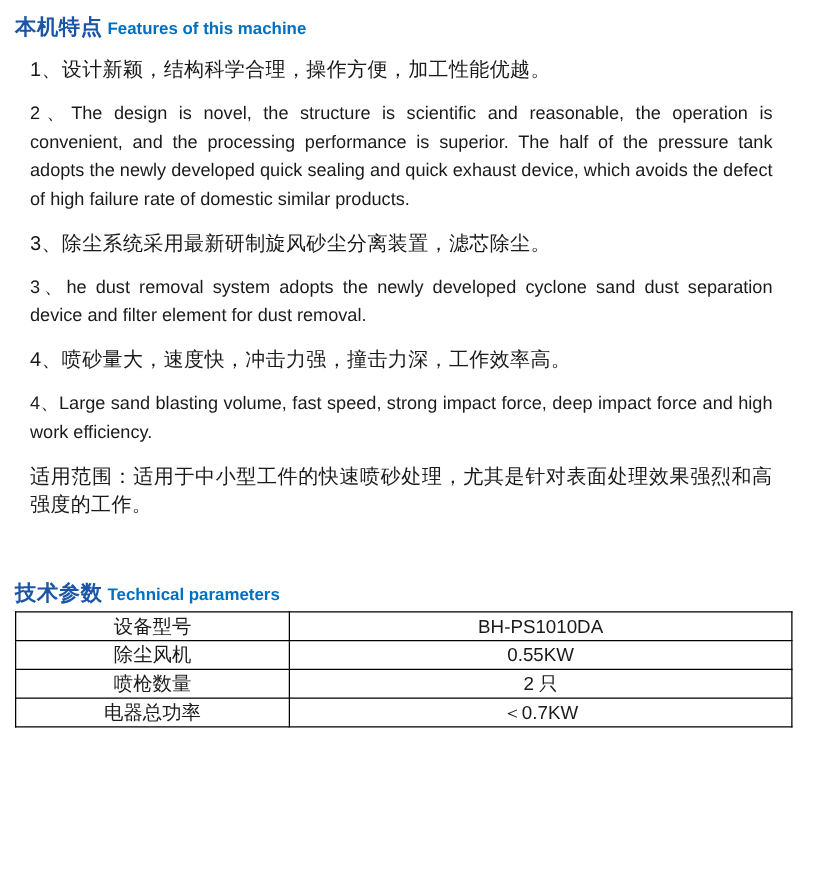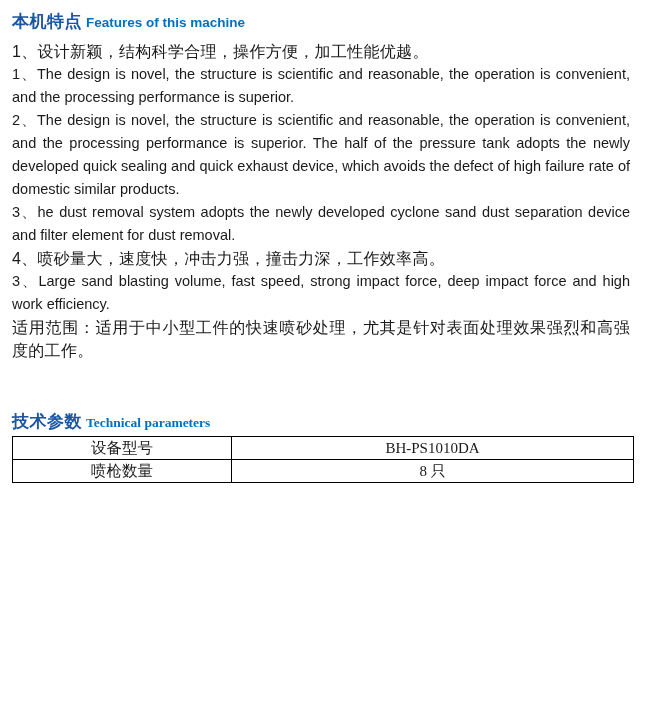--- a/index.html
+++ b/index.html
@@ -30,34 +30,33 @@
     font-weight: bold;
     letter-spacing: 0.5px;
   }
   .section-heading .h-en {
     color: var(--heading-en, #0070c0);
     font-size: 13.5px;
     font-weight: bold;
     margin-left: 4px;
   }
   p.body-line {
-    margin: 0;
+    margin: 12px;
     text-align: justify;
     line-height: 23px;
   }
   p.cn {
     font-size: 16px;
     letter-spacing: 0.3px;
   }
   p.en {
     font-size: 14.5px;
   }
   .params-section {
     margin-top: 47px;
-    font-family: Liberation Serif, serif;
   }
   .params-section .section-heading {
     margin-bottom: 3px;
   }
   table.params-table {
     border-collapse: collapse;
     width: 622px;
     table-layout: fixed;
   }
   table.params-table td {
@@ -79,38 +78,46 @@
 </style>
 </head>
 <body>
 
 <div class="page">
 
   <div class="features-section">
     <h1 class="section-heading"><span class="h-cn">本机特点</span><span class="h-en">Features of this machine</span></h1>
 
     <p class="body-line cn">1、设计新颖，结构科学合理，操作方便，加工性能优越。</p>
-    <p class="body-line en">1、The design is novel, the structure is scientific and reasonable, the operation is convenient, and the processing performance is superior.</p>
     <p class="body-line en">2、The design is novel, the structure is scientific and reasonable, the operation is convenient, and the processing performance is superior. The half of the pressure tank adopts the newly developed quick sealing and quick exhaust device, which avoids the defect of high failure rate of domestic similar products.</p>
+    <p class="body-line cn">3、除尘系统采用最新研制旋风砂尘分离装置，滤芯除尘。</p>
     <p class="body-line en">3、he dust removal system adopts the newly developed cyclone sand dust separation device and filter element for dust removal.</p>
     <p class="body-line cn">4、喷砂量大，速度快，冲击力强，撞击力深，工作效率高。</p>
-    <p class="body-line en">3、Large sand blasting volume, fast speed, strong impact force, deep impact force and high work efficiency.</p>
+    <p class="body-line en">4、Large sand blasting volume, fast speed, strong impact force, deep impact force and high work efficiency.</p>
     <p class="body-line cn">适用范围：适用于中小型工件的快速喷砂处理，尤其是针对表面处理效果强烈和高强度的工作。</p>
   </div>
 
   <div class="params-section">
     <h2 class="section-heading"><span class="h-cn">技术参数</span><span class="h-en">Technical parameters</span></h2>
 
     <table class="params-table">
       <tbody>
         <tr>
           <td class="param-label">设备型号</td>
           <td class="param-value">BH-PS1010DA</td>
         </tr>
         <tr>
+          <td class="param-label">除尘风机</td>
+          <td class="param-value">0.55KW</td>
+        </tr>
+        <tr>
           <td class="param-label">喷枪数量</td>
-          <td class="param-value">8 只</td>
+          <td class="param-value">2 只</td>
+        </tr>
+        <tr>
+          <td class="param-label">电器总功率</td>
+          <td class="param-value">＜0.7KW</td>
         </tr>
       </tbody>
     </table>
   </div>
 
 </div>
 
 </body></html>

